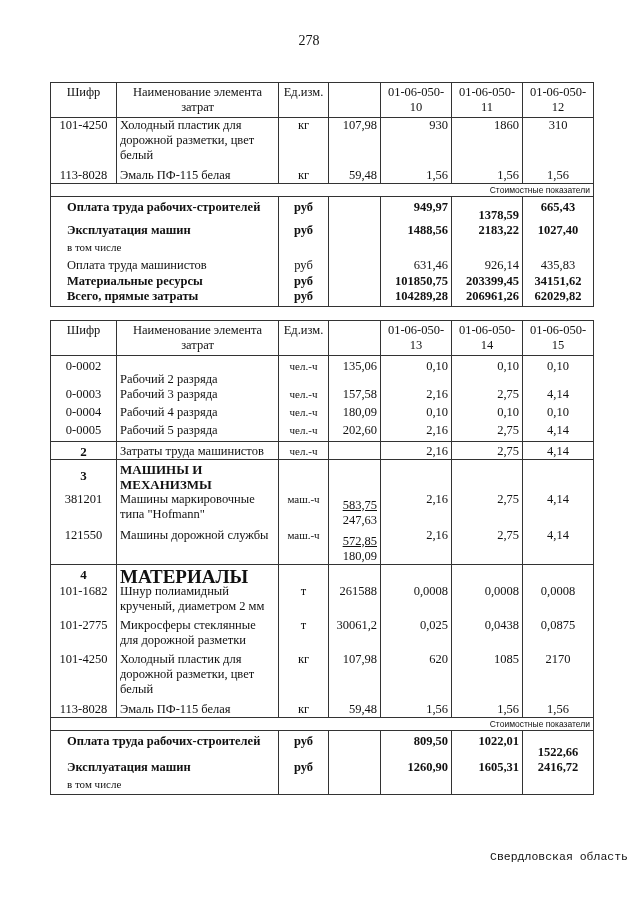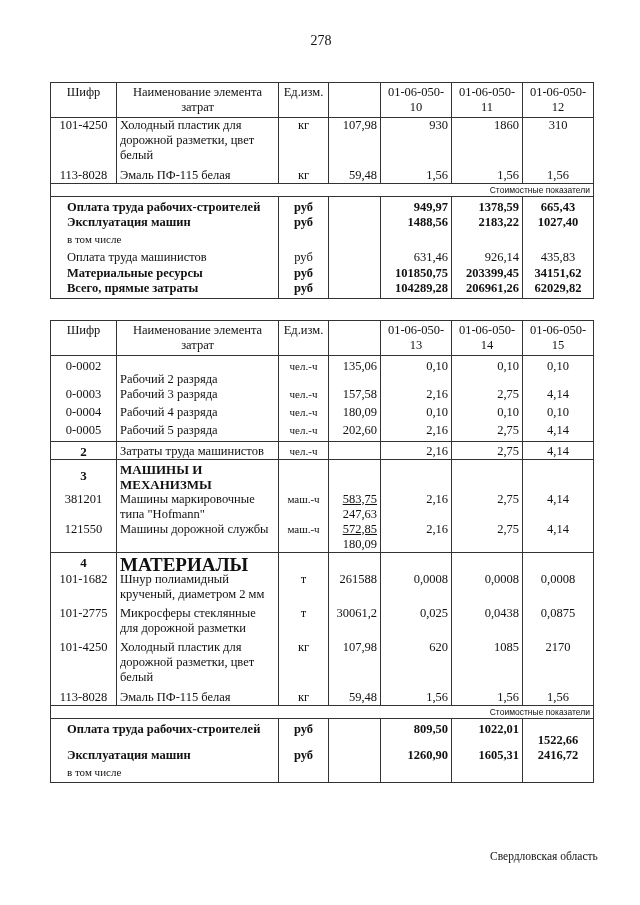--- a/index.html
+++ b/index.html
@@ -1,38 +1,38 @@
 <!DOCTYPE html>
 <html><head>
 <meta charset="utf-8">
 <style>
   html, body { margin: 0; padding: 0; background: #ffffff; }
   body { width: 640px; height: 905px; position: relative; overflow: hidden;
          font-family: "Liberation Serif", serif; color: #111; font-size: 12.5px; }
-  .page-number { position: absolute; top: 33px; left: 0; width: 618px; text-align: center; font-size: 14px; margin-left: 12px; }
-  .footer-region { position: absolute; top: 850px; left: 490px; font-size: 11.5px; }
+  .page-number { position: absolute; top: 33px; left: 0; width: 618px; text-align: center; font-size: 14px; }
+  .footer-region { position: absolute; top: 850px; left: 490px; font-size: 11.5px; font-family: Liberation Mono, monospace; }
   table.cost { position: absolute; left: 50px; width: 536px; border-collapse: collapse; table-layout: fixed; }
   table.cost td { padding: 0 3px; vertical-align: top; line-height: 15px; }
   .c-code { width: 59px; text-align: center; }
   .c-name { width: 155px; text-align: left; }
   .c-unit { width: 43px; text-align: center; }
   .c-price { width: 45px; text-align: right; }
   .c-v { width: 64px; text-align: right; }
   .vb { border-left: 1px solid #333; }
   .rb { border-right: 1px solid #333; text-align: center; }
   tr.hdr td { border-top: 1px solid #333; border-bottom: 1px solid #333; padding-top: 2px; padding-bottom: 2px; margin-left: 43px; }
   tr.hdr td.c-name, tr.hdr td.c-v { text-align: center; }
   tr.section td { border-top: 1px solid #333; border-bottom: 1px solid #333; text-align: right;
                   font-family: "Liberation Sans", sans-serif; font-size: 8.5px; line-height: 12px; }
   tr.row td.c-code { }
   .bold { font-weight: bold; }
   .small { font-size: 11px; }
   .topline td { border-top: 1px solid #333; }
   .botline td { border-bottom: 1px solid #333; }
-  .under { text-decoration: underline; }
+  .under { text-decoration: underline; margin-top: 6px; }
   .secnum { font-weight: bold; font-size: 13px; }
 </style>
 </head>
 <body>
 
 <div class="page-number">278</div>
 
 <table class="cost" style="top:82px;">
   <tbody>
       <tr class="hdr">
@@ -63,21 +63,21 @@
     <td class="c-v vb rb">1,56</td>
   </tr>
   <tr class="section">
     <td colspan="7" class="vb rb">Стоимостные показатели</td>
   </tr>
   <tr class="row" style="height:18px">
     <td colspan="2" class="vb bold" style="padding-left:16px;padding-top:3px">Оплата труда рабочих-строителей</td>
     <td class="c-unit vb bold" style="padding-top:3px">руб</td>
     <td class="c-price vb"></td>
     <td class="c-v vb bold" style="padding-top:3px">949,97</td>
-    <td class="c-v vb bold" style="padding-top:3px">1378,59</td>
+    <td class="c-v vb bold" style="padding-top:11px">1378,59</td>
     <td class="c-v vb rb bold" style="padding-top:3px">665,43</td>
   </tr>
   <tr class="row">
     <td colspan="2" class="vb bold" style="padding-left:16px">Эксплуатация машин</td>
     <td class="c-unit vb bold">руб</td>
     <td class="c-price vb"></td>
     <td class="c-v vb bold">1488,56</td>
     <td class="c-v vb bold">2183,22</td>
     <td class="c-v vb rb bold">1027,40</td>
   </tr>

